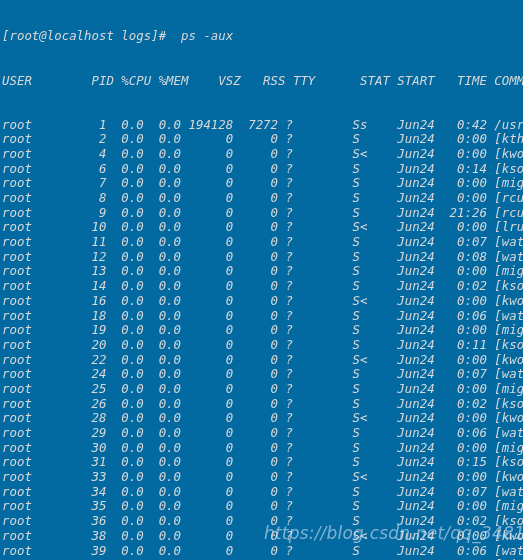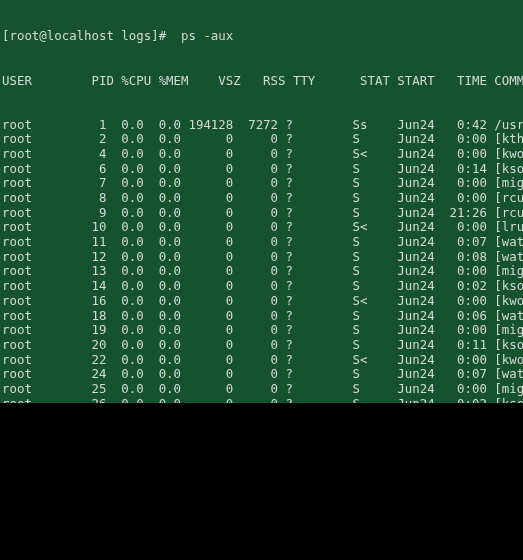--- a/index.html
+++ b/index.html
@@ -3,28 +3,29 @@
 <meta charset="utf-8">
 <style>
   html, body {
     margin: 0;
     padding: 0;
     background: #000000;
   }
   #terminal {
     position: relative;
     width: 523px;
-    height: 403px;
-    background: #14532d;
+    height: 560px;
+    background: #0369a1;
     overflow: hidden;
     font-family: "DejaVu Sans Mono", "Liberation Mono", monospace;
     font-size: 12.4px;
     line-height: 14.7px;
     color: #d8d8d8;
     letter-spacing: 0px;
+    font-style: italic;
   }
   #screen {
     position: absolute;
     left: 2px;
     top: 0px;
     white-space: pre;
   }
   .line {
     white-space: pre;
     height: 14.7px;

